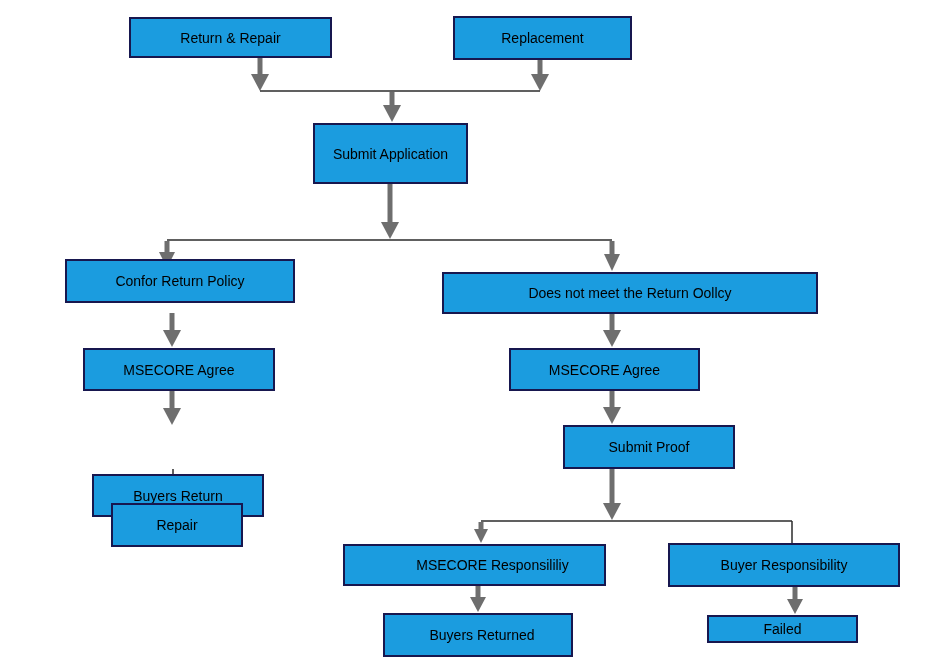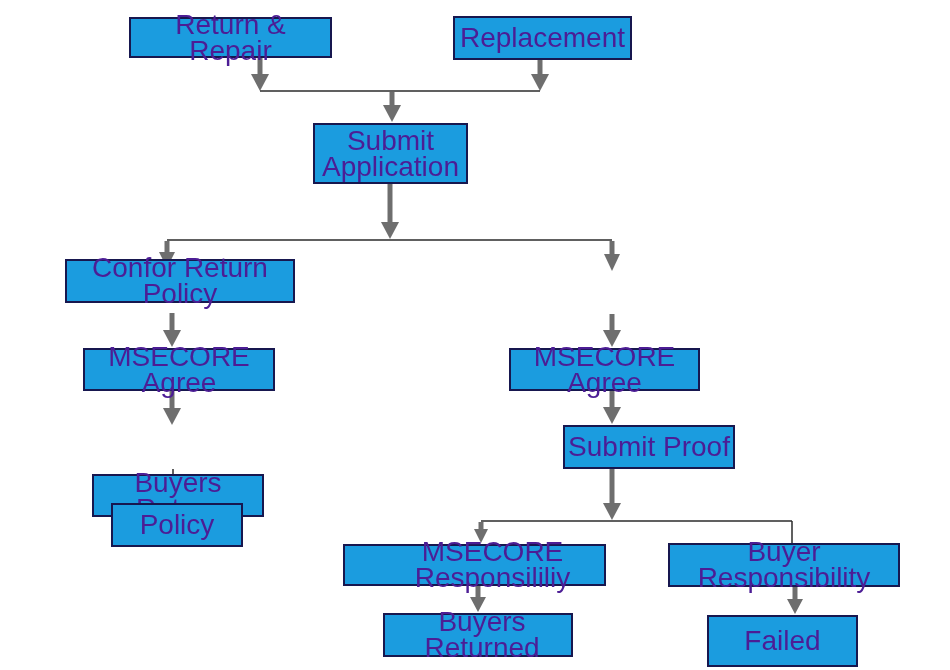--- a/index.html
+++ b/index.html
@@ -21,44 +21,44 @@
     left: 0;
     width: 950px;
     height: 670px;
     pointer-events: none;
   }
   .node {
     position: absolute;
     box-sizing: border-box;
     background: #1b9cdf;
     border: 2px solid #17174f;
-    color: #4c1d95;
+    color: #000000;
     display: flex;
     align-items: center;
     justify-content: center;
     text-align: center;
-    font-size: 28px;
+    font-size: 14px;
     line-height: 26px;
     white-space: pre-line;
   }
   
   .n-return-repair        { left:129px; top:17px;  width:203px; height:41px; }
   .n-replacement          { left:453px; top:16px;  width:179px; height:44px; }
   .n-submit-application   { left:313px; top:123px; width:155px; height:61px; }
   .n-confor-return-policy { left:65px;  top:259px; width:230px; height:44px; }
   .n-does-not-meet        { left:442px; top:272px; width:376px; height:42px; }
   .n-msecore-agree-left   { left:83px;  top:348px; width:192px; height:43px; }
   .n-msecore-agree-right  { left:509px; top:348px; width:191px; height:43px; }
   .n-buyers-return        { left:92px;  top:426px; width:172px; height:43px;margin-top:48px; }
   .n-submit-proof         { left:519px; top:425px; width:172px; height:44px;margin-left:44px; }
   .n-succeed              { left:111px; top:503px; width:132px; height:44px; }
   .n-msecore-responsibility { left:343px; top:544px; width:263px; height:42px;padding-left:36px; }
   .n-buyer-responsibility { left:668px; top:543px; width:232px; height:44px; }
   .n-buyers-returned      { left:383px; top:613px; width:190px; height:44px;padding-left:8px; }
-  .n-failed               { left:707px; top:615px; width:151px; height:52px; }
+  .n-failed               { left:707px; top:615px; width:151px; height:28px; }
 
   .shaft { stroke: #6e6e6e; stroke-width: 5; }
   .head  { fill: #6e6e6e; }
   .wire  { stroke: #2b2b2b; stroke-width: 1.5; fill: none; }
 </style>
 </head>
 <body>
 
 <div class="stage">
 
@@ -146,30 +146,31 @@
   </svg>
 
   <div class="node n-return-repair">Return &amp; Repair</div>
 
   <div class="node n-replacement">Replacement</div>
 
   <div class="node n-submit-application">Submit Application</div>
 
   <div class="node n-confor-return-policy">Confor Return Policy</div>
 
+  <div class="node n-does-not-meet">Does not meet the Return Oollcy</div>
 
   <div class="node n-msecore-agree-left">MSECORE Agree</div>
 
   <div class="node n-msecore-agree-right">MSECORE Agree</div>
 
   <div class="node n-buyers-return">Buyers Return</div>
 
   <div class="node n-submit-proof">Submit Proof</div>
 
-  <div class="node n-succeed">Policy</div>
+  <div class="node n-succeed">Repair</div>
 
   <div class="node n-msecore-responsibility">MSECORE Responsililiy</div>
 
   <div class="node n-buyer-responsibility">Buyer Responsibility</div>
 
   <div class="node n-buyers-returned">Buyers Returned</div>
 
   <div class="node n-failed">Failed</div>
 
 </div>

